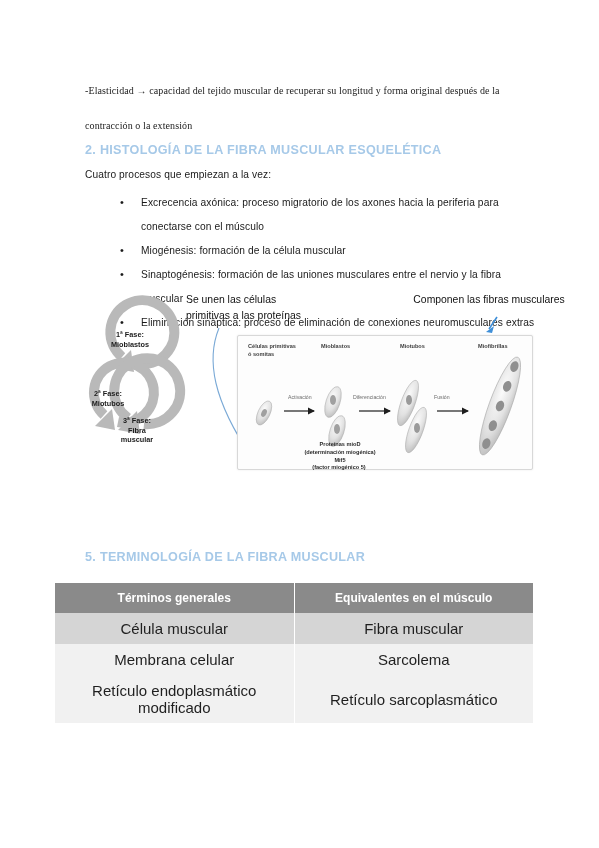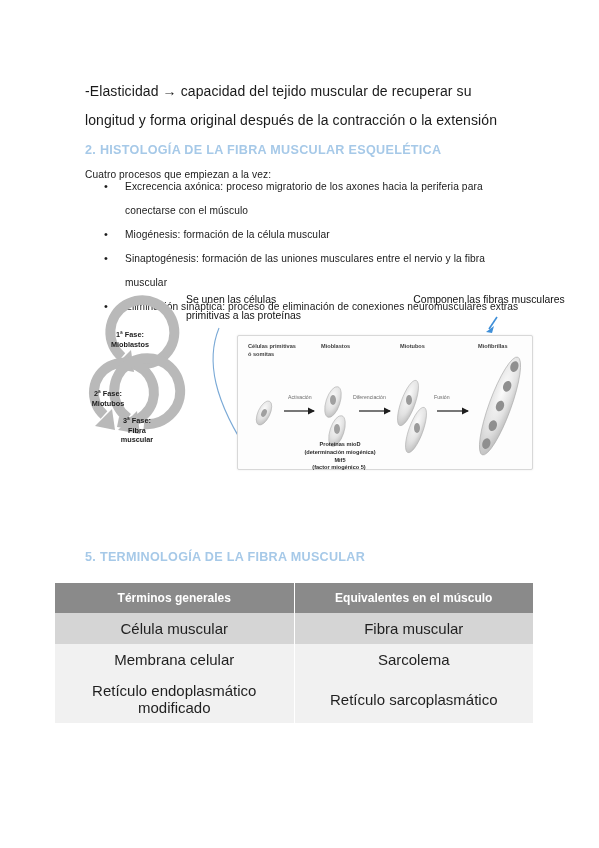--- a/index.html
+++ b/index.html
@@ -17,24 +17,25 @@
     background: #ffffff;
     overflow: hidden;
   }
 
   
   .intro-para {
     position: absolute;
     left: 85px;
     top: 63px;
     width: 432px;
-    font-size: 14px;
-    line-height: 29px;
+    font-size: 10px;
+    line-height: 35px;
     color: #1a1a1a;
     letter-spacing: 0.1px;
+    font-family: Liberation Serif, serif;
   }
 
   .heading {
     position: absolute;
     left: 85px;
     font-size: 12.6px;
     color: #a6c9e8;
     letter-spacing: 0.3px;
     white-space: nowrap;
   }
@@ -48,21 +49,21 @@
     font-size: 10.2px;
     color: #1a1a1a;
     letter-spacing: 0.1px;
   }
 
   ul.bullets {
     position: absolute;
     left: 98px;
     top: 175px;
     width: 425px;
-    margin: 0;
+    margin: 16px;
     padding: 0;
     list-style: none;
   }
   ul.bullets > li {
     position: relative;
     padding-left: 27px;
     font-size: 10.2px;
     line-height: 24px;
     color: #1a1a1a;
     margin-bottom: 0px;

